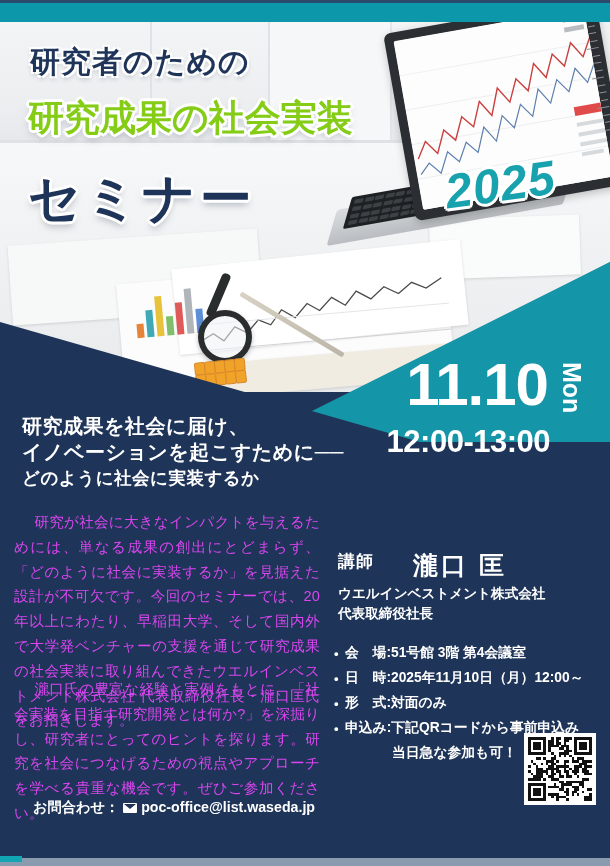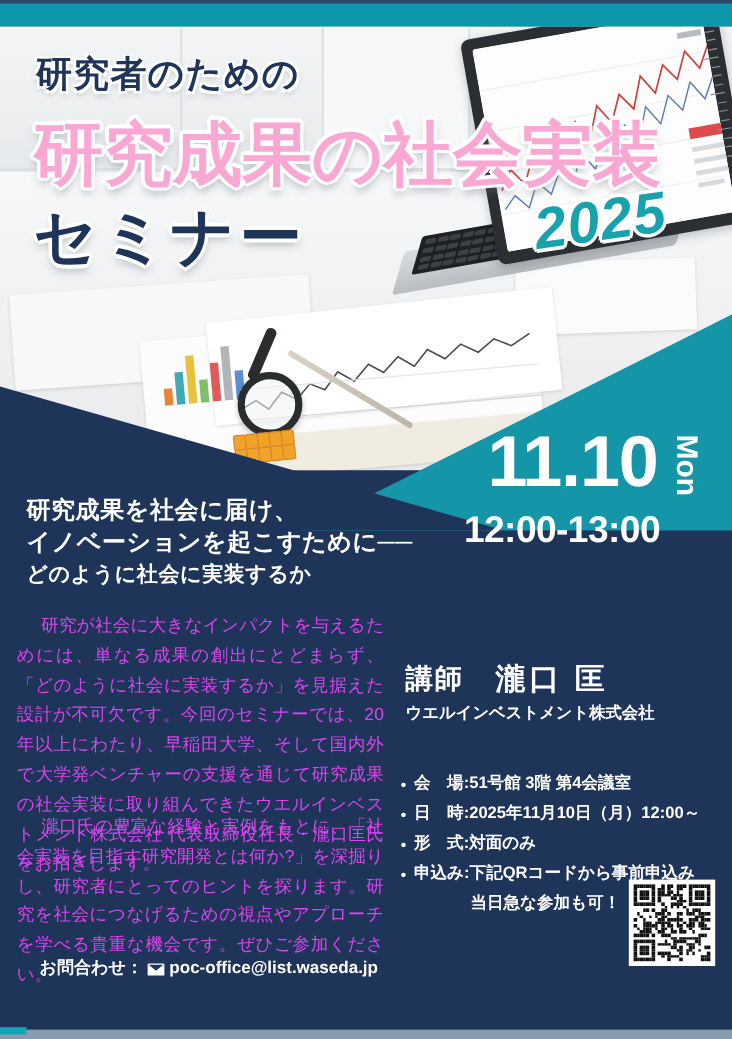--- a/index.html
+++ b/index.html
@@ -146,21 +146,21 @@
   
   .h-small {
     position:absolute; left:30px; top:42px; z-index:25;
     font-size:30px; font-weight:bold; color:#1e3458;
     letter-spacing:1px;
     text-shadow: 2px 2px 0 #ffffff, -2px 2px 0 #ffffff, 2px -2px 0 #ffffff,
                  -2px -2px 0 #ffffff, 0 3px 5px rgba(100,110,125,.45);
   }
   .h-main {
     position:absolute; left:28px; top:100px; z-index:25;
-    font-size:58px; font-weight:bold; color:#f9a8d4;
+    font-size:36px; font-weight:bold; color:#84cc16;
     letter-spacing:0px; line-height:1.0;
     text-shadow: 3px 0 0 #fff, -3px 0 0 #fff, 0 3px 0 #fff, 0 -3px 0 #fff,
                  2px 2px 0 #fff, -2px 2px 0 #fff, 2px -2px 0 #fff, -2px -2px 0 #fff,
                  0 5px 7px rgba(110,120,135,.5);
   }
   .h-main2 {
     position:absolute; left:28px; top:172px; z-index:25;
     font-size:52px; font-weight:bold; color:#1e3458;
     letter-spacing:4px; line-height:1.0;
     text-shadow: 3px 0 0 #fff, -3px 0 0 #fff, 0 3px 0 #fff, 0 -3px 0 #fff,
@@ -209,21 +209,21 @@
     text-align:justify; text-justify:inter-character;
     letter-spacing:0.1px;
   }
   .para1 { top:510px; }
   .para2 { top:677px; }
   .para .ind { text-indent:1.4em; display:block; }
 
   
   .spk-label {
     position:absolute; left:338px; top:550px; z-index:25;
-    color:#ffffff; font-size:23px; font-weight:bold; letter-spacing:1px;
+    color:#ffffff; font-size:17px; font-weight:bold; letter-spacing:1px;
   }
   .spk-name {
     position:absolute; left:413px; top:549px; z-index:25;
     color:#ffffff; font-size:25px; font-weight:bold; letter-spacing:3px;
   }
   .spk-org {
     position:absolute; left:338px; top:584px; z-index:25;
     color:#ffffff; font-size:13.6px; font-weight:bold; line-height:1.45;
   }
 
@@ -480,20 +480,21 @@
     <span class="ind">研究が社会に大きなインパクトを与えるためには、単なる成果の創出にとどまらず、「どのように社会に実装するか」を見据えた設計が不可欠です。今回のセミナーでは、20年以上にわたり、早稲田大学、そして国内外で大学発ベンチャーの支援を通じて研究成果の社会実装に取り組んできたウエルインベストメント株式会社 代表取締役社長・瀧口匡氏をお招きします。</span>
   </div>
   <div class="para para2">
     <span class="ind">瀧口氏の豊富な経験と実例をもとに、「社会実装を目指す研究開発とは何か?」を深掘りし、研究者にとってのヒントを探ります。研究を社会につなげるための視点やアプローチを学べる貴重な機会です。ぜひご参加ください。</span>
   </div>
 
   <div class="spk-label">講師</div>
   <div class="spk-name">瀧口 匡</div>
   <div class="spk-org">
     <div>ウエルインベストメント株式会社</div>
+    <div>代表取締役社長</div>
   </div>
 
   <div class="details">
     <div class="d-row">
       <span class="d-bullet">•</span>
       <span class="d-key">会　場:</span>
       <span class="d-val">51号館 3階 第4会議室</span>
     </div>
     <div class="d-row">
       <span class="d-bullet">•</span>

